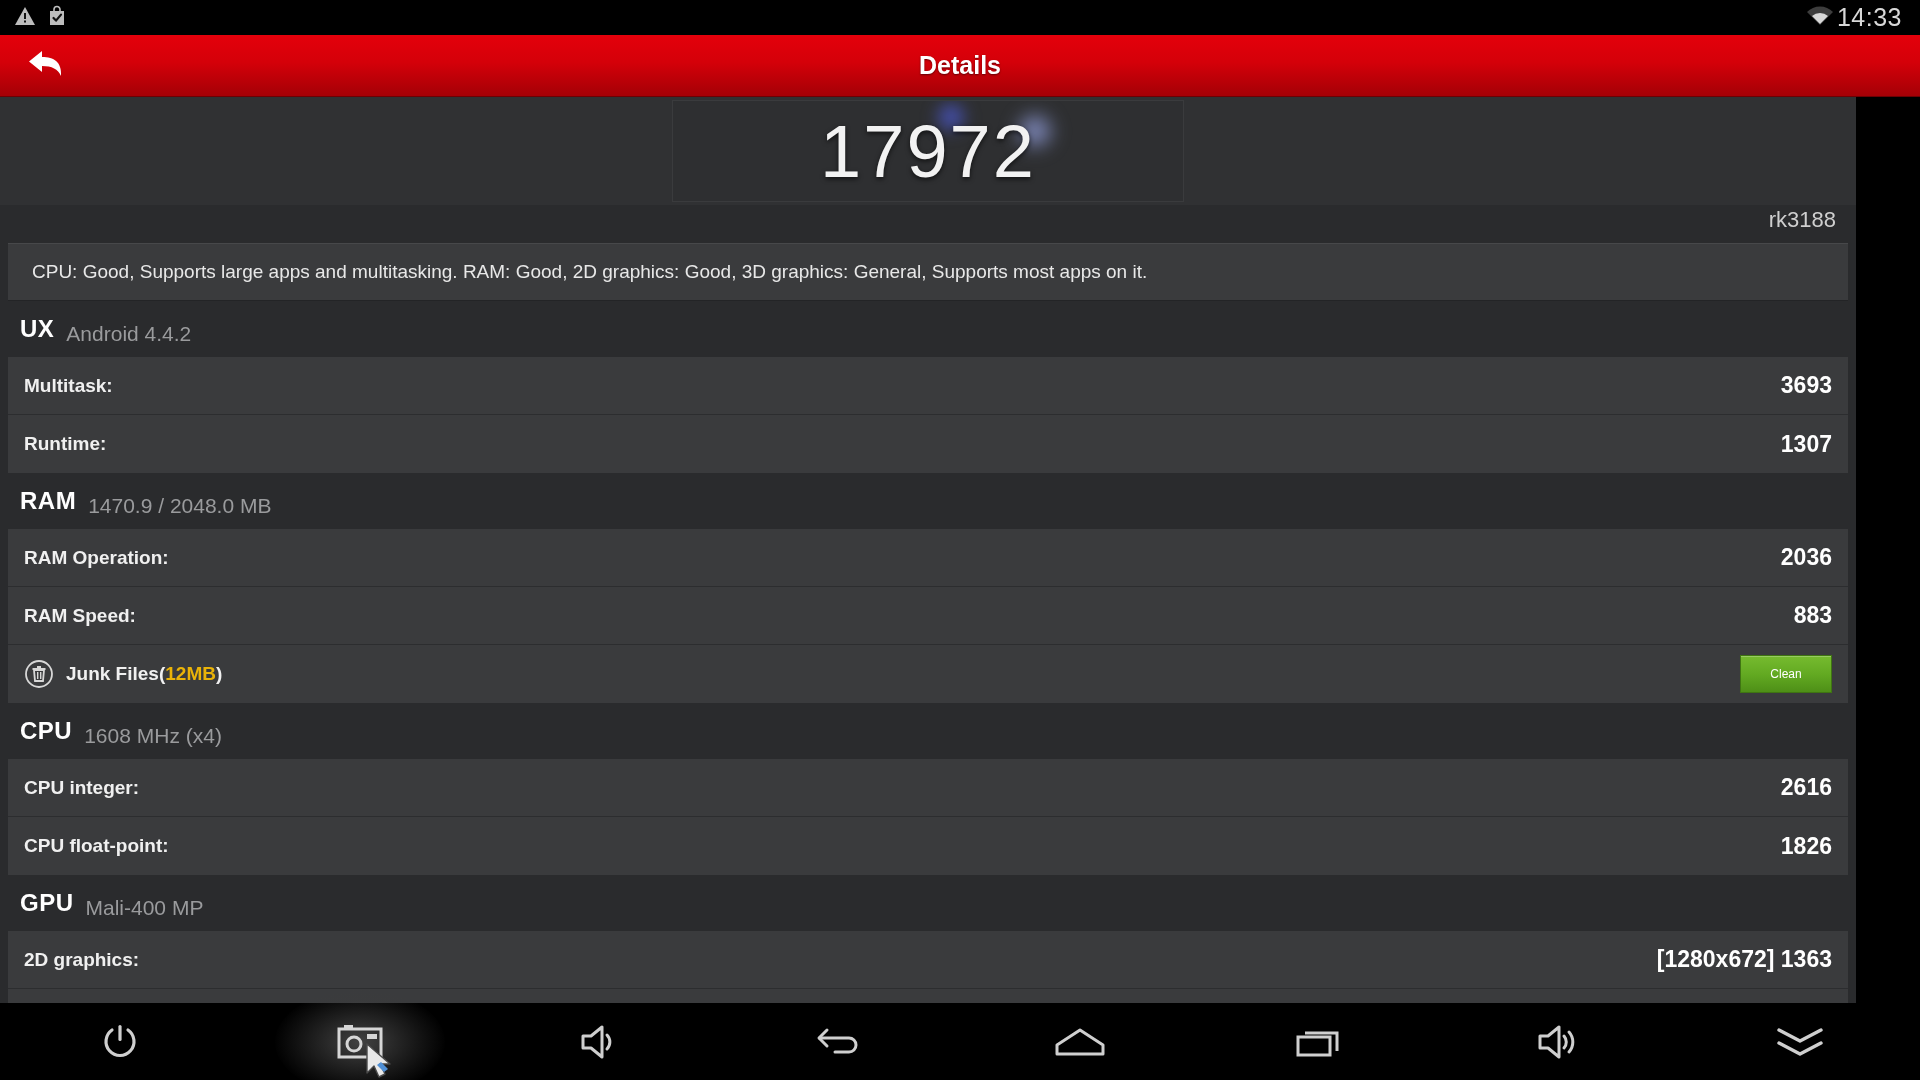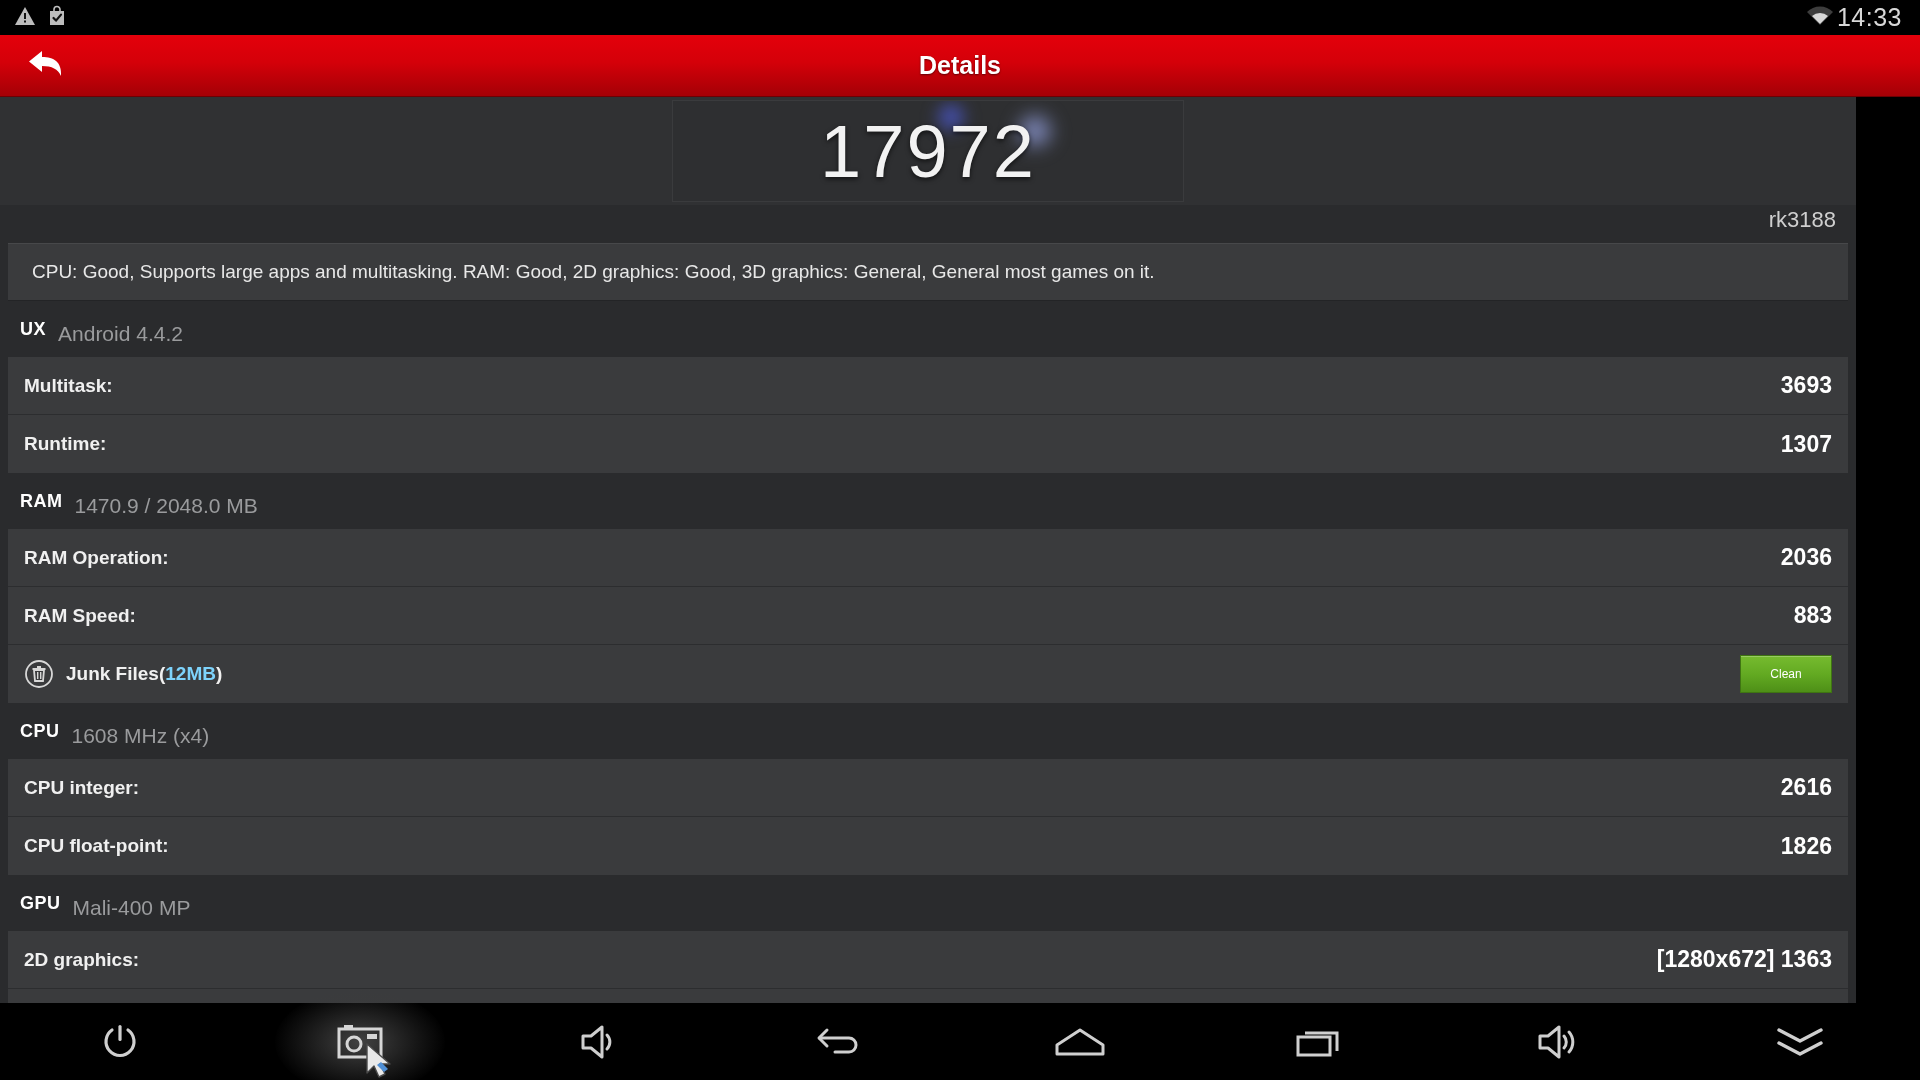--- a/index.html
+++ b/index.html
@@ -83,38 +83,38 @@
     height:58px; display:flex; align-items:center; padding:0 24px;
     margin:0 8px;
   }
   .summary-txt{ color:#e8e8e8; font-size:19px; }
 
   
   .sect{
     height:56px; display:flex; align-items:center; padding-left:20px;
     background:#2a2b2d;
   }
-  .sect-name{ color:#ffffff; font-size:18px; font-weight:bold; letter-spacing:.5px; }
+  .sect-name{ color:#ffffff; font-size:24px; font-weight:bold; letter-spacing:.5px; }
   .sect-sub{ color:#9a9b9d; font-size:21px; margin-left:12px;margin-top:10px; }
 
   
   .rowgroup{ margin:0 8px; }
   .row{
     height:58px; background:#3a3b3d;
     border-bottom:1px solid #2c2d2f;
     display:flex; align-items:center; padding:16px 16px;
   }
   .row:last-child{ border-bottom:none; }
   .row-label{ color:#f0f0f0; font-size:19px; font-weight:bold; }
   .row-value{ margin-left:auto; color:#ffffff; font-size:23px; font-weight:bold; }
 
   .junk-row{ display:flex; align-items:center; }
   .trash-ic{ margin-right:12px; display:flex; }
   .junk-label{ color:#f0f0f0; font-size:19px; font-weight:bold; }
-  .junk-size{ color:#7dd3fc;text-align:center; }
+  .junk-size{ color:#eab308;text-align:center; }
   .clean-btn{
     margin-left:auto; width:92px; height:38px;
     background:linear-gradient(to bottom,#76bb2f 0%, #63aa22 50%, #4e8f17 100%);
     border:1px solid #3f7512; border-radius:0;
     color:#fff; font-size:12px;
     display:flex; align-items:center; justify-content:center;
     box-shadow:0 1px 0 rgba(255,255,255,.25) inset;
     cursor:pointer;
   }
 
@@ -188,21 +188,21 @@
         <div class="glow-b"></div>
         <div class="score-num">17972</div>
       </div>
     </div>
 
     <div class="chip-row">
       <div class="chip-name">rk3188</div>
     </div>
 
     <div class="summary">
-      <div class="summary-txt">CPU: Good, Supports large apps and multitasking. RAM: Good, 2D graphics: Good, 3D graphics: General, General most games on it.</div>
+      <div class="summary-txt">CPU: Good, Supports large apps and multitasking. RAM: Good, 2D graphics: Good, 3D graphics: General, Supports most apps on it.</div>
     </div>
 
     <div id="sections">
         <div class="sect">
           <span class="sect-name">UX</span>
           <span class="sect-sub">Android 4.4.2</span>
         </div>
         <div class="rowgroup">
           <div class="row">
             <span class="row-label">Multitask:</span>

